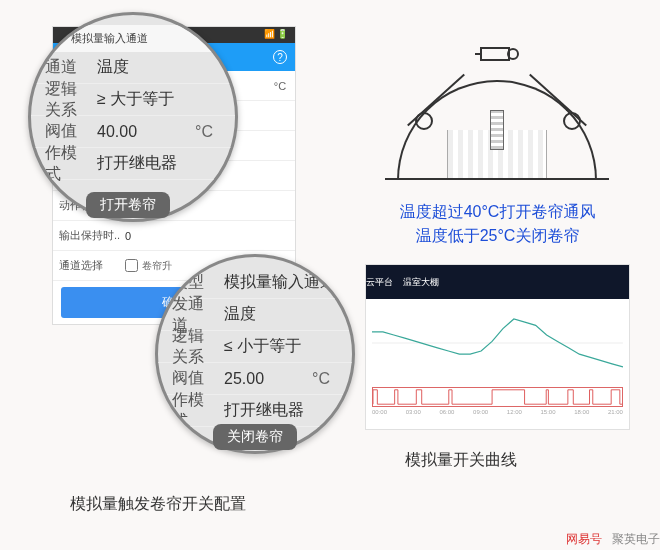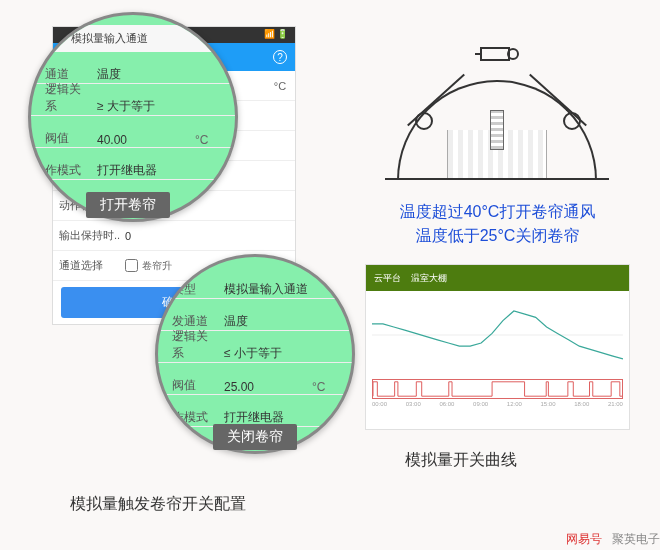--- a/index.html
+++ b/index.html
@@ -7,27 +7,27 @@
 .phone{position:absolute;left:52px;top:26px;width:244px;background:#fff;border:1px solid #ddd;font-size:11px}
 .statusbar{height:16px;background:#333;color:#fff;text-align:right;padding:2px 6px;font-size:9px}
 .appbar{height:28px;background:#1e9df7;color:#fff;display:flex;align-items:center;justify-content:flex-end;padding:0 8px;gap:8px}
 .row{display:flex;align-items:center;border-bottom:1px solid #eee;height:30px}
 .row .lab{width:68px;padding-left:6px;color:#555;font-size:11px}
 .row .val{flex:1;padding-left:4px;color:#333}
 .row .unit{width:30px;text-align:center;color:#666}
 .row input[type=checkbox]{margin-left:4px}
 .btn-confirm{background:#3a8ff0;color:#fff;text-align:center;margin:6px 8px;padding:7px 0;border-radius:3px;font-size:12px}
 
-.mag{position:absolute;border-radius:50%;border:3px solid #888;background:#86efac;overflow:hidden;box-shadow:0 2px 6px rgba(0,0,0,.25)}
-.mag .mrow{display:flex;align-items:flex-end;border-bottom:1px solid #eee;height:32px;font-size:12px}
+.mag{position:absolute;border-radius:50%;border:3px solid #888;background:#e5e5e5;overflow:hidden;box-shadow:0 2px 6px rgba(0,0,0,.25)}
+.mag .mrow{display:flex;align-items:center;border-bottom:1px solid #eee;height:32px;font-size:16px}
 .mag .mlab{width:56px;padding-left:14px;color:#555}
 .mag .mval{flex:1;padding-left:10px;color:#333}
 .mag .munit{width:40px;color:#666}
 .maghead{background:#f7f7f7;color:#444;padding:6px 0 6px 40px;font-size:11px}
-.magcap{position:absolute;background:#666;color:#fff;font-size:14px;padding:4px 14px;border-radius:2px}
+.magcap{position:absolute;background:#666;color:#fff;font-size:14px;padding:4px 14px;border-radius:8px}
 
 .mag1{left:28px;top:12px;width:210px;height:210px}
 .mag1 .inner{position:absolute;left:0;top:10px;width:100%}
 .mag2{left:155px;top:254px;width:200px;height:200px}
 .mag2 .inner{position:absolute;left:0;top:10px;width:100%}
 
 .diagram{position:absolute;left:375px;top:30px;width:245px;height:150px}
 .dome{border:2px solid #333;border-bottom:none;border-radius:120px 120px 0 0;width:200px;height:100px;position:absolute;left:22px;top:50px}
 .base{position:absolute;left:10px;top:148px;width:224px;border-top:2px solid #333}
 .motor{position:absolute;left:100px;top:10px;width:44px;height:26px}
@@ -36,21 +36,21 @@
 .arm.l{left:60px;top:32px;transform:rotate(48deg)}
 .arm.r{left:182px;top:32px;transform:rotate(-48deg)}
 .wheel{position:absolute;width:18px;height:18px;border:2px solid #333;border-radius:50%}
 .wheel.l{left:40px;top:82px}.wheel.r{left:188px;top:82px}
 .sensor{position:absolute;left:115px;top:80px;width:14px;height:40px;border:1px solid #666;background:repeating-linear-gradient(0deg,#ccc,#ccc 3px,#fff 3px,#fff 6px)}
 .hatch{position:absolute;left:72px;top:100px;width:100px;height:48px;background:repeating-linear-gradient(90deg,#eee,#eee 5px,#fff 5px,#fff 10px);border-left:1px solid #aaa;border-right:1px solid #aaa}
 
 .desc{position:absolute;left:370px;top:200px;width:255px;text-align:center;color:#1d4ed8;font-size:16px;line-height:1.5}
 
 .chartbox{position:absolute;left:365px;top:264px;width:265px;height:166px;background:#fff;border:1px solid #e0e0e0}
-.chartbar{height:26px;background:#4d7c0f;color:#fff;font-size:9px;display:flex;align-items:center;padding-left:8px;gap:10px}
+.chartbar{height:34px;background:#0f172a;color:#fff;font-size:9px;display:flex;align-items:center;gap:10px}
 .charttabs{height:18px;border-bottom:1px solid #eee;display:flex;font-size:8px;color:#888}
 .charttabs span{padding:3px 10px}
 .charttabs span.act{color:#2a8ae6;border-bottom:2px solid #2a8ae6}
 .plot{position:relative;height:80px;margin:4px 6px}
 .plot svg{width:100%;height:100%}
 .relay{height:20px;margin:2px 6px;border:1px solid #d66;position:relative}
 .relay svg{width:100%;height:100%}
 .xticks{display:flex;justify-content:space-between;font-size:6px;color:#aaa;padding:0 6px}
 
 .caption{position:absolute;color:#333;font-size:16px;text-align:left}

